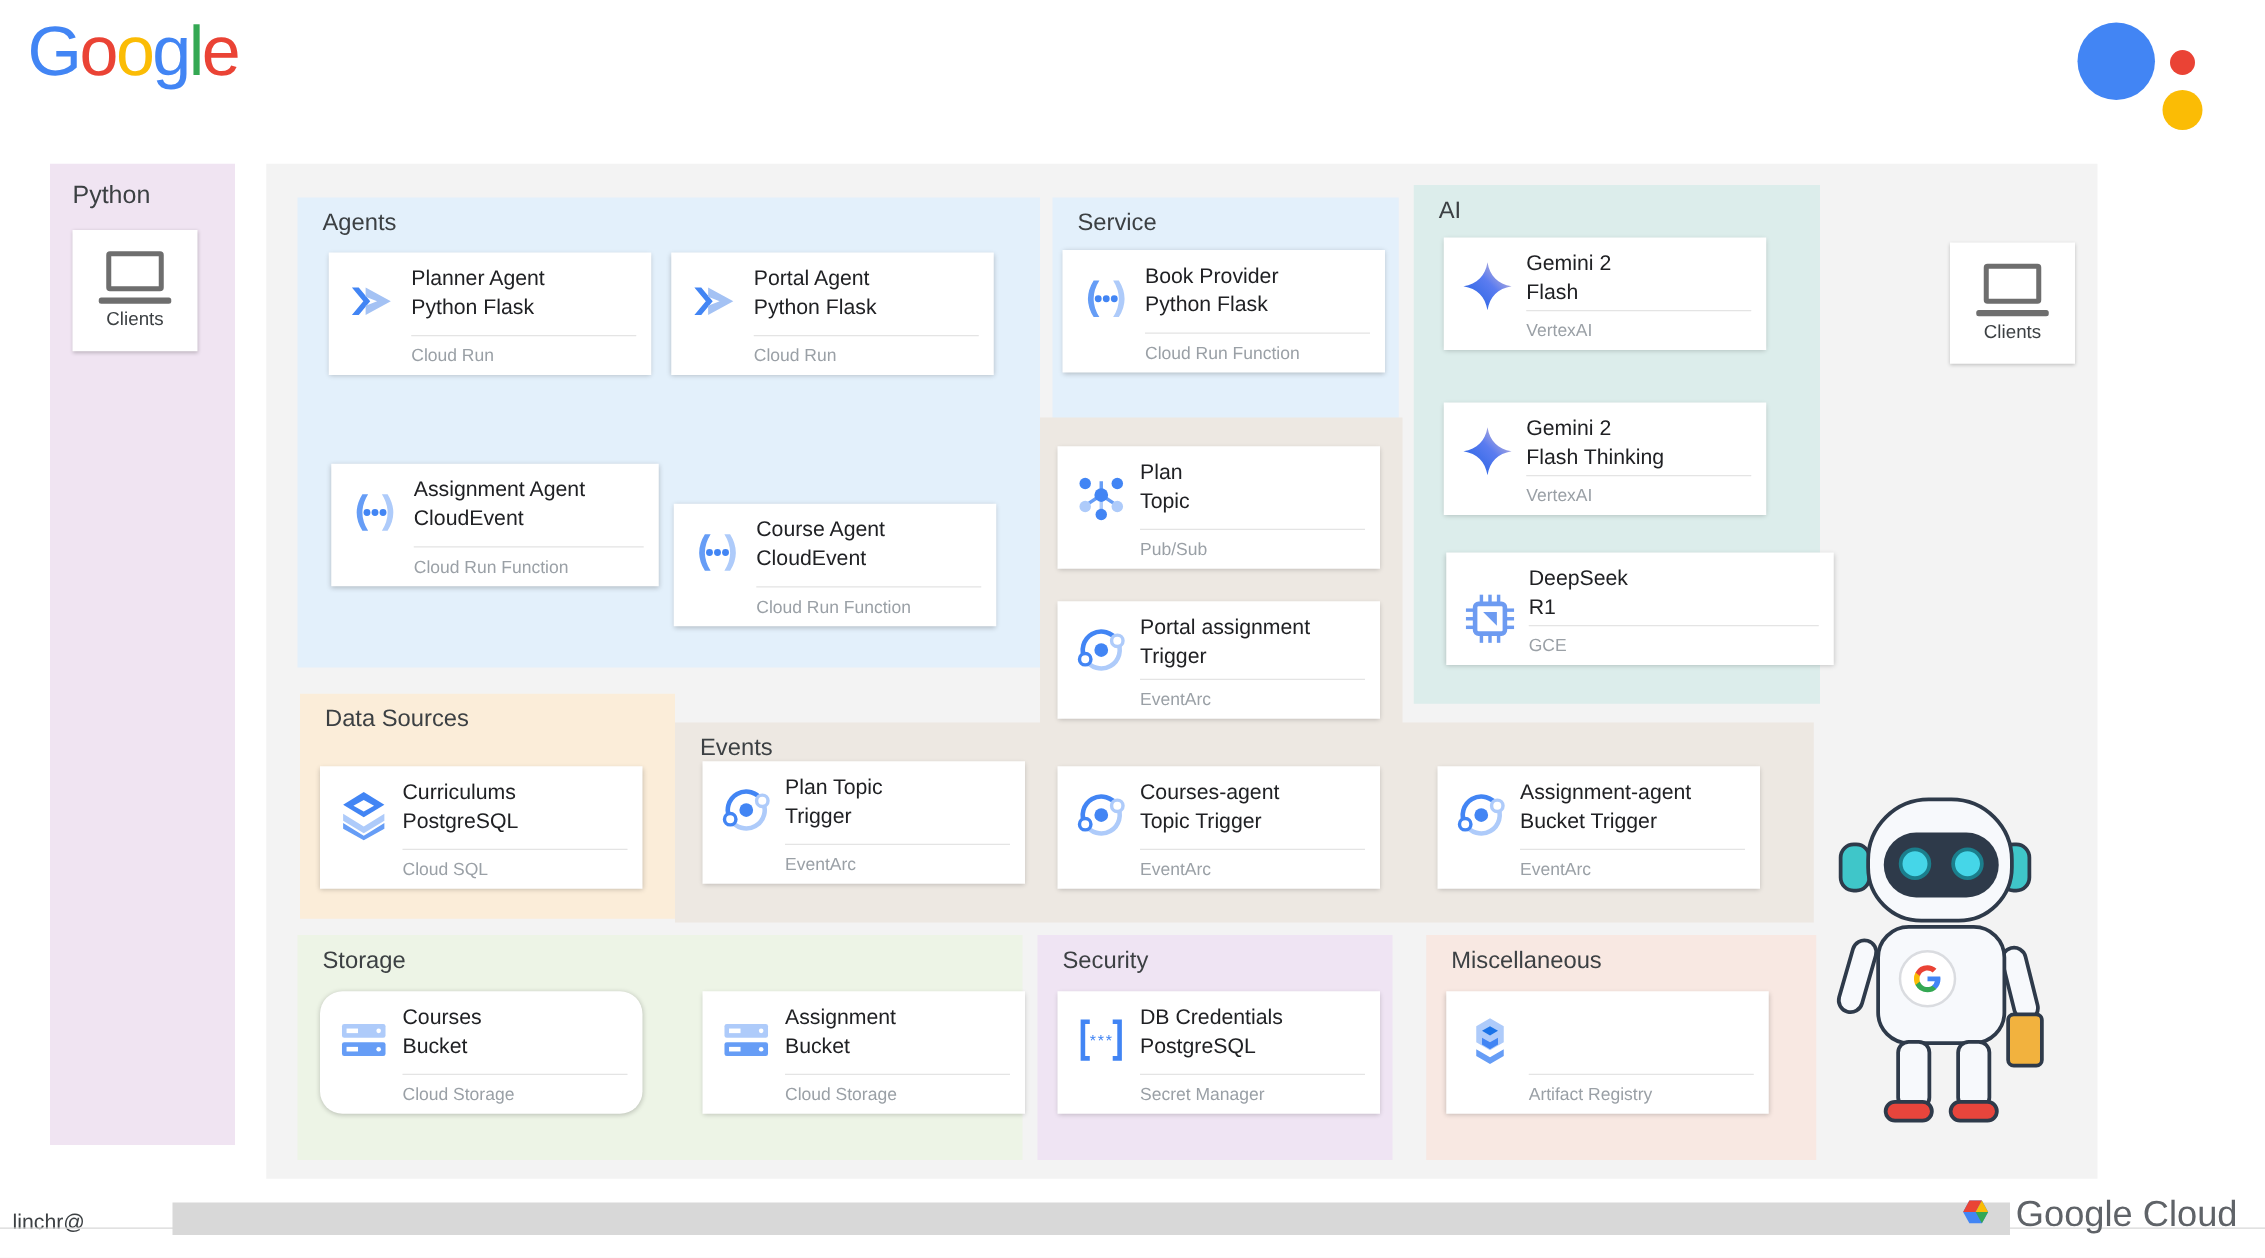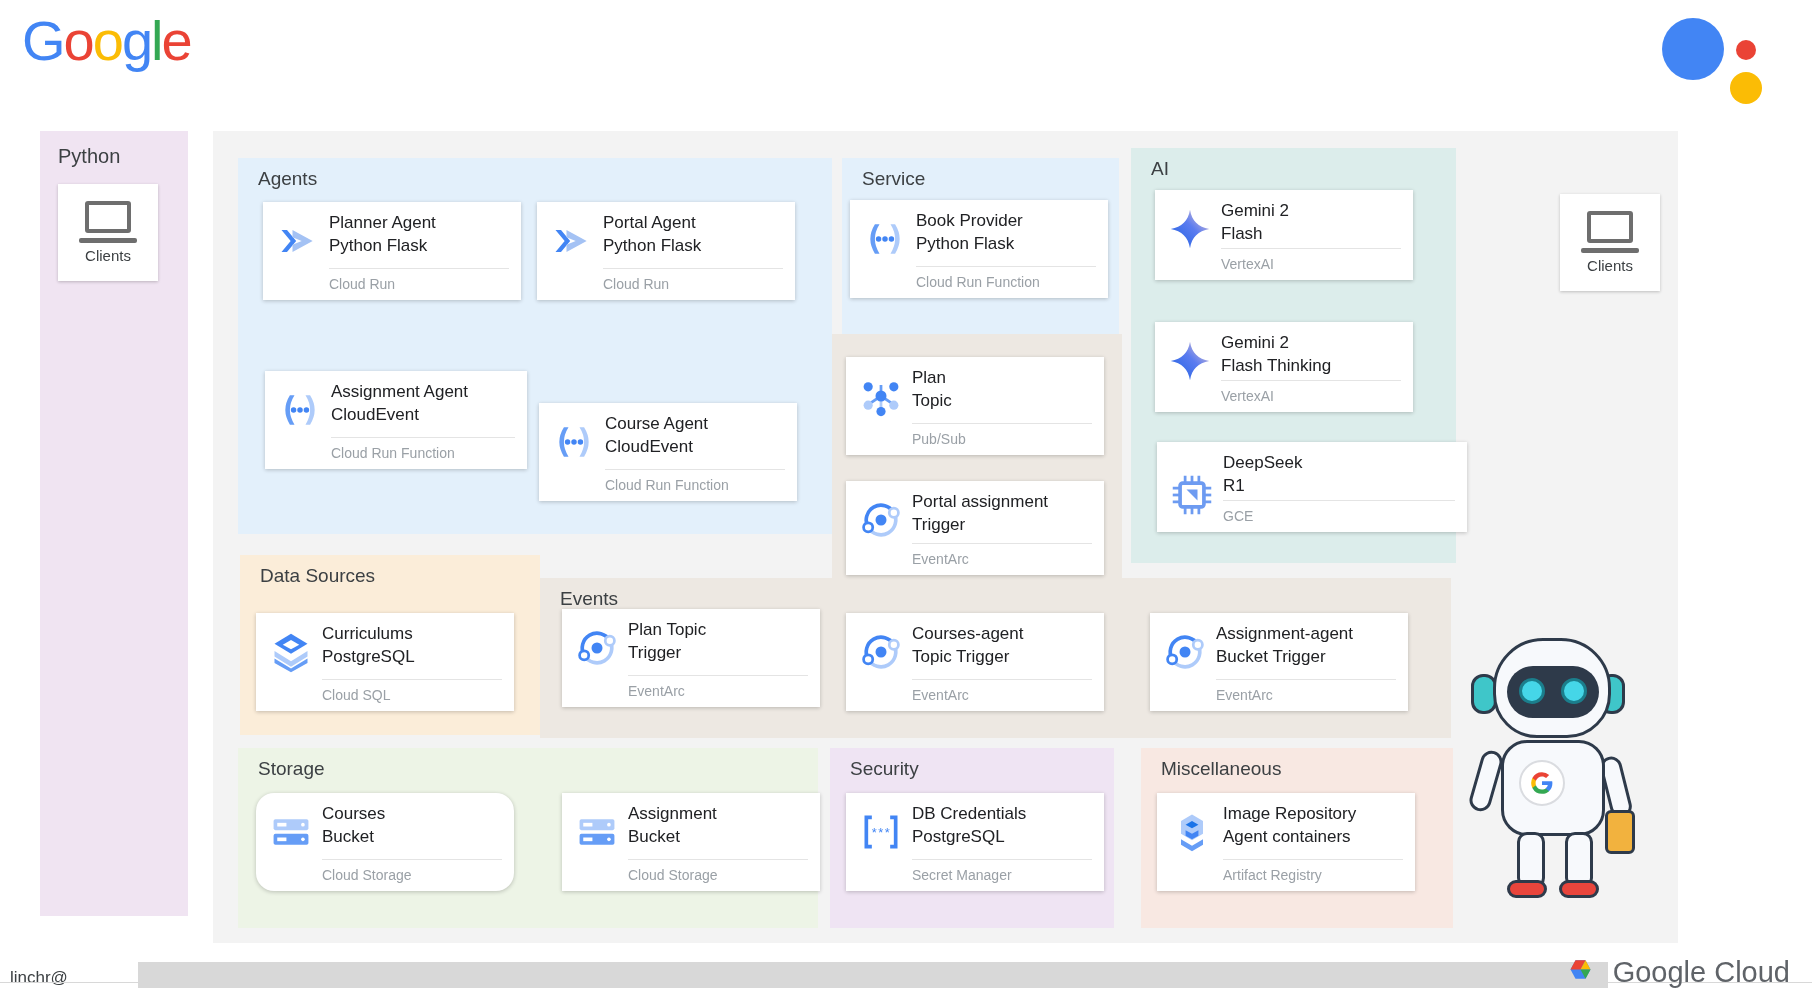--- a/index.html
+++ b/index.html
@@ -509,22 +509,20 @@
   <div class="card" id="c-imgrepo">
     <div class="ico">
       <svg viewBox="0 0 48 48" width="44" height="44">
           <path d="M24 5 L36 12 V26 L24 33 L12 26 V12 Z" fill="#AECBFA"></path>
           <path d="M24 12 L31 16 L24 20 L17 16 Z" fill="#1A73E8"></path>
           <path d="M17 22 L24 26 L31 22 V28 L24 32 L17 28 Z" fill="#4285F4"></path>
           <path d="M12 32 L24 39 L36 32 V38 L24 45 L12 38 Z" fill="#669DF6"></path>
         </svg>
       </div>
     <div class="body">
-        <div class="nm">Image Repository
-Agent containers</div>
       <div class="sub">Artifact Registry</div>
       </div>
   </div>
 
   <div class="robot">
     <div class="rb-arm l"></div>
     <div class="rb-arm r"></div>
     <div class="rb-ear l"></div>
     <div class="rb-ear r"></div>
     <div class="rb-head"></div>

